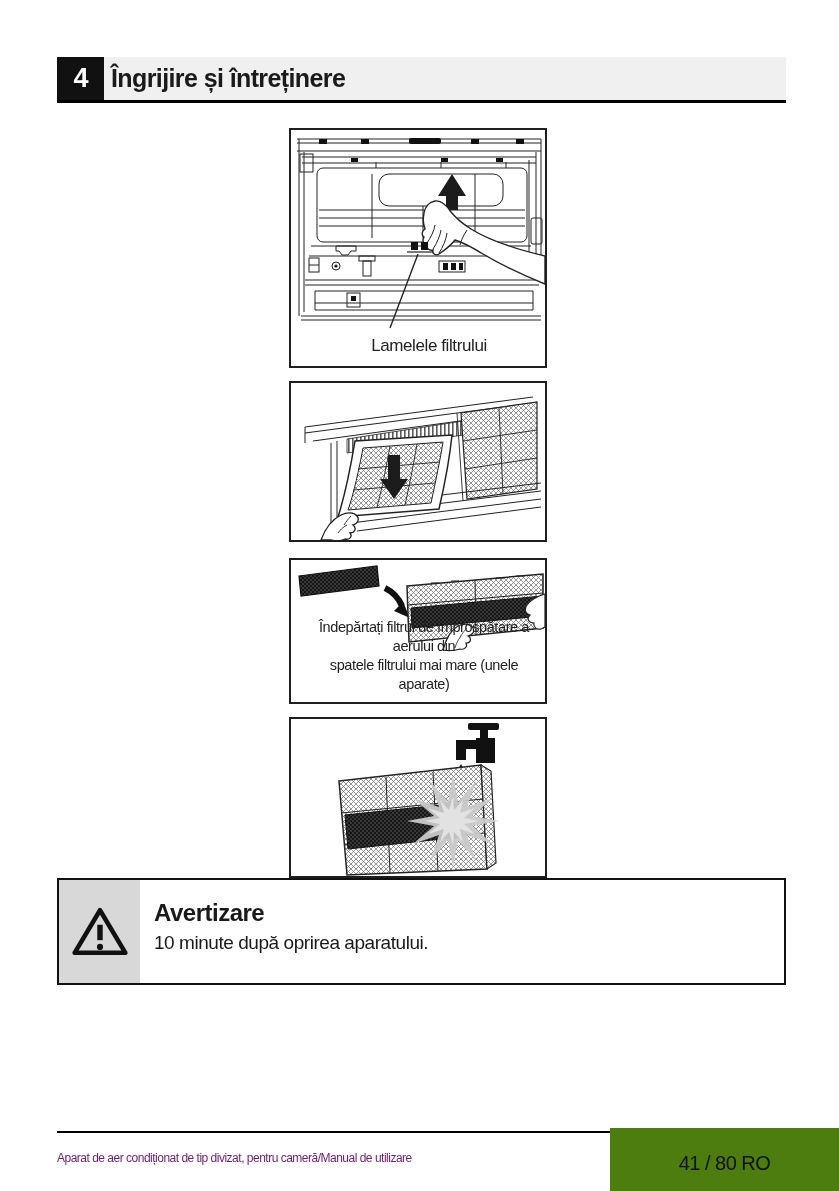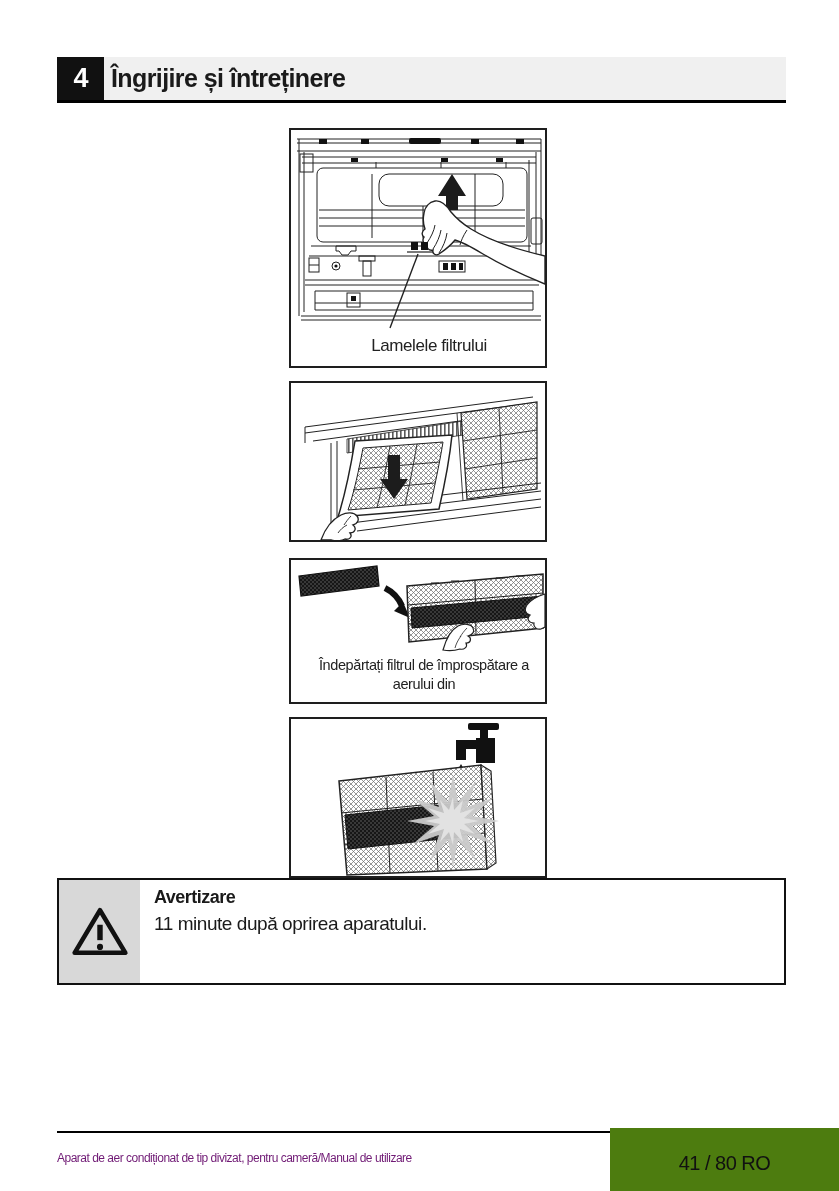--- a/index.html
+++ b/index.html
@@ -26,21 +26,21 @@
               padding-left:22px;font-size:17px;letter-spacing:-0.4px;color:#222;}
   .fig3-caption{position:absolute;left:0;right:0;bottom:8px;text-align:center;
                 font-size:14.5px;line-height:1.32;letter-spacing:-0.4px;color:#222;padding-left:12px;}
 
   
   .warning{position:absolute;left:57px;top:878px;width:729px;height:107px;
            border:2px solid #111;box-sizing:border-box;display:flex;background:#fff;}
   .warning-icon-cell{width:81px;flex:0 0 81px;background:#d8d8d8;
                      display:flex;align-items:center;justify-content:center;}
   .warning-body{padding:7px 14px 0 14px;}
-  .warning-title{font-size:18px;font-weight:bold;letter-spacing:-0.5px;margin:0 0 2px 0;}
+  .warning-title{font-size:24px;font-weight:bold;letter-spacing:-0.5px;margin:12px 0 2px 0;}
   .warning-line{font-size:19px;letter-spacing:-0.45px;line-height:1.5;}
 
   
   .footer-rule{position:absolute;left:57px;top:1131px;width:553px;height:2px;background:#000;}
   .footer-title{position:absolute;left:57px;top:1151px;font-size:12px;letter-spacing:-0.5px;color:#701a75;}
   .footer-badge{position:absolute;left:610px;top:1128px;width:229px;height:71px;background:#4d7c0f;
                 display:flex;align-items:center;justify-content:center;
                 font-size:20px;letter-spacing:-0.5px;color:#111;}
 </style>
 </head>
@@ -185,20 +185,21 @@
 
       <path d="M254,34 C247,36 240,40 236,45 C233,49 234,54 239,55 C235,59 238,63 243,63
                C242,67 246,70 250,69 L254,67 Z" fill="#fff" stroke="#222" stroke-width="1.2"></path>
 
       <path d="M152,90 C155,79 160,70 167,66 C173,63 180,64 182,68 C184,72 181,75 177,76
                C181,78 180,83 175,83 C177,87 173,90 169,89 C163,91 157,91 152,90 Z" fill="#fff" stroke="#222" stroke-width="1.2"></path>
       <path d="M170,76 C167,80 165,84 164,88 M176,68 C173,71 171,74 169,77" stroke="#222" stroke-width="0.8" fill="none"></path>
     </svg>
     <div class="fig3-caption">
       <div>Îndepărtați filtrul de împrospătare a aerului din</div>
+      <div>spatele filtrului mai mare (unele aparate)</div>
     </div>
   </div>
 
   <div class="fig" id="fig4">
     <svg viewBox="0 0 254 157">
       <defs>
         <pattern id="meshL4" width="5" height="5" patternUnits="userSpaceOnUse">
           <rect width="5" height="5" fill="#fff"></rect>
           <path d="M0,5 L5,0 M0,0 L5,5" stroke="#6a6a6a" stroke-width="0.7"></path>
         </pattern>
@@ -231,21 +232,21 @@
   <div class="warning">
     <div class="warning-icon-cell">
       <svg width="58" height="54" viewBox="0 0 64 58">
         <path d="M32,5 L60,52 L4,52 Z" fill="none" stroke="#111" stroke-width="5" stroke-linejoin="round"></path>
         <line x1="32" y1="21" x2="32" y2="38" stroke="#111" stroke-width="6"></line>
         <circle cx="32" cy="45.5" r="3.4" fill="#111"></circle>
       </svg>
     </div>
     <div class="warning-body">
       <div class="warning-title">Avertizare</div>
-      <div class="warning-line">11 minute după oprirea aparatului.</div>
+      <div class="warning-line">10 minute după oprirea aparatului.</div>
     </div>
   </div>
 
   <div class="footer-rule"></div>
   <div class="footer-title">Aparat de aer condiționat de tip divizat, pentru cameră/Manual de utilizare</div>
   <div class="footer-badge">41 / 80 RO</div>
 
 </div>
 
 </body></html>

